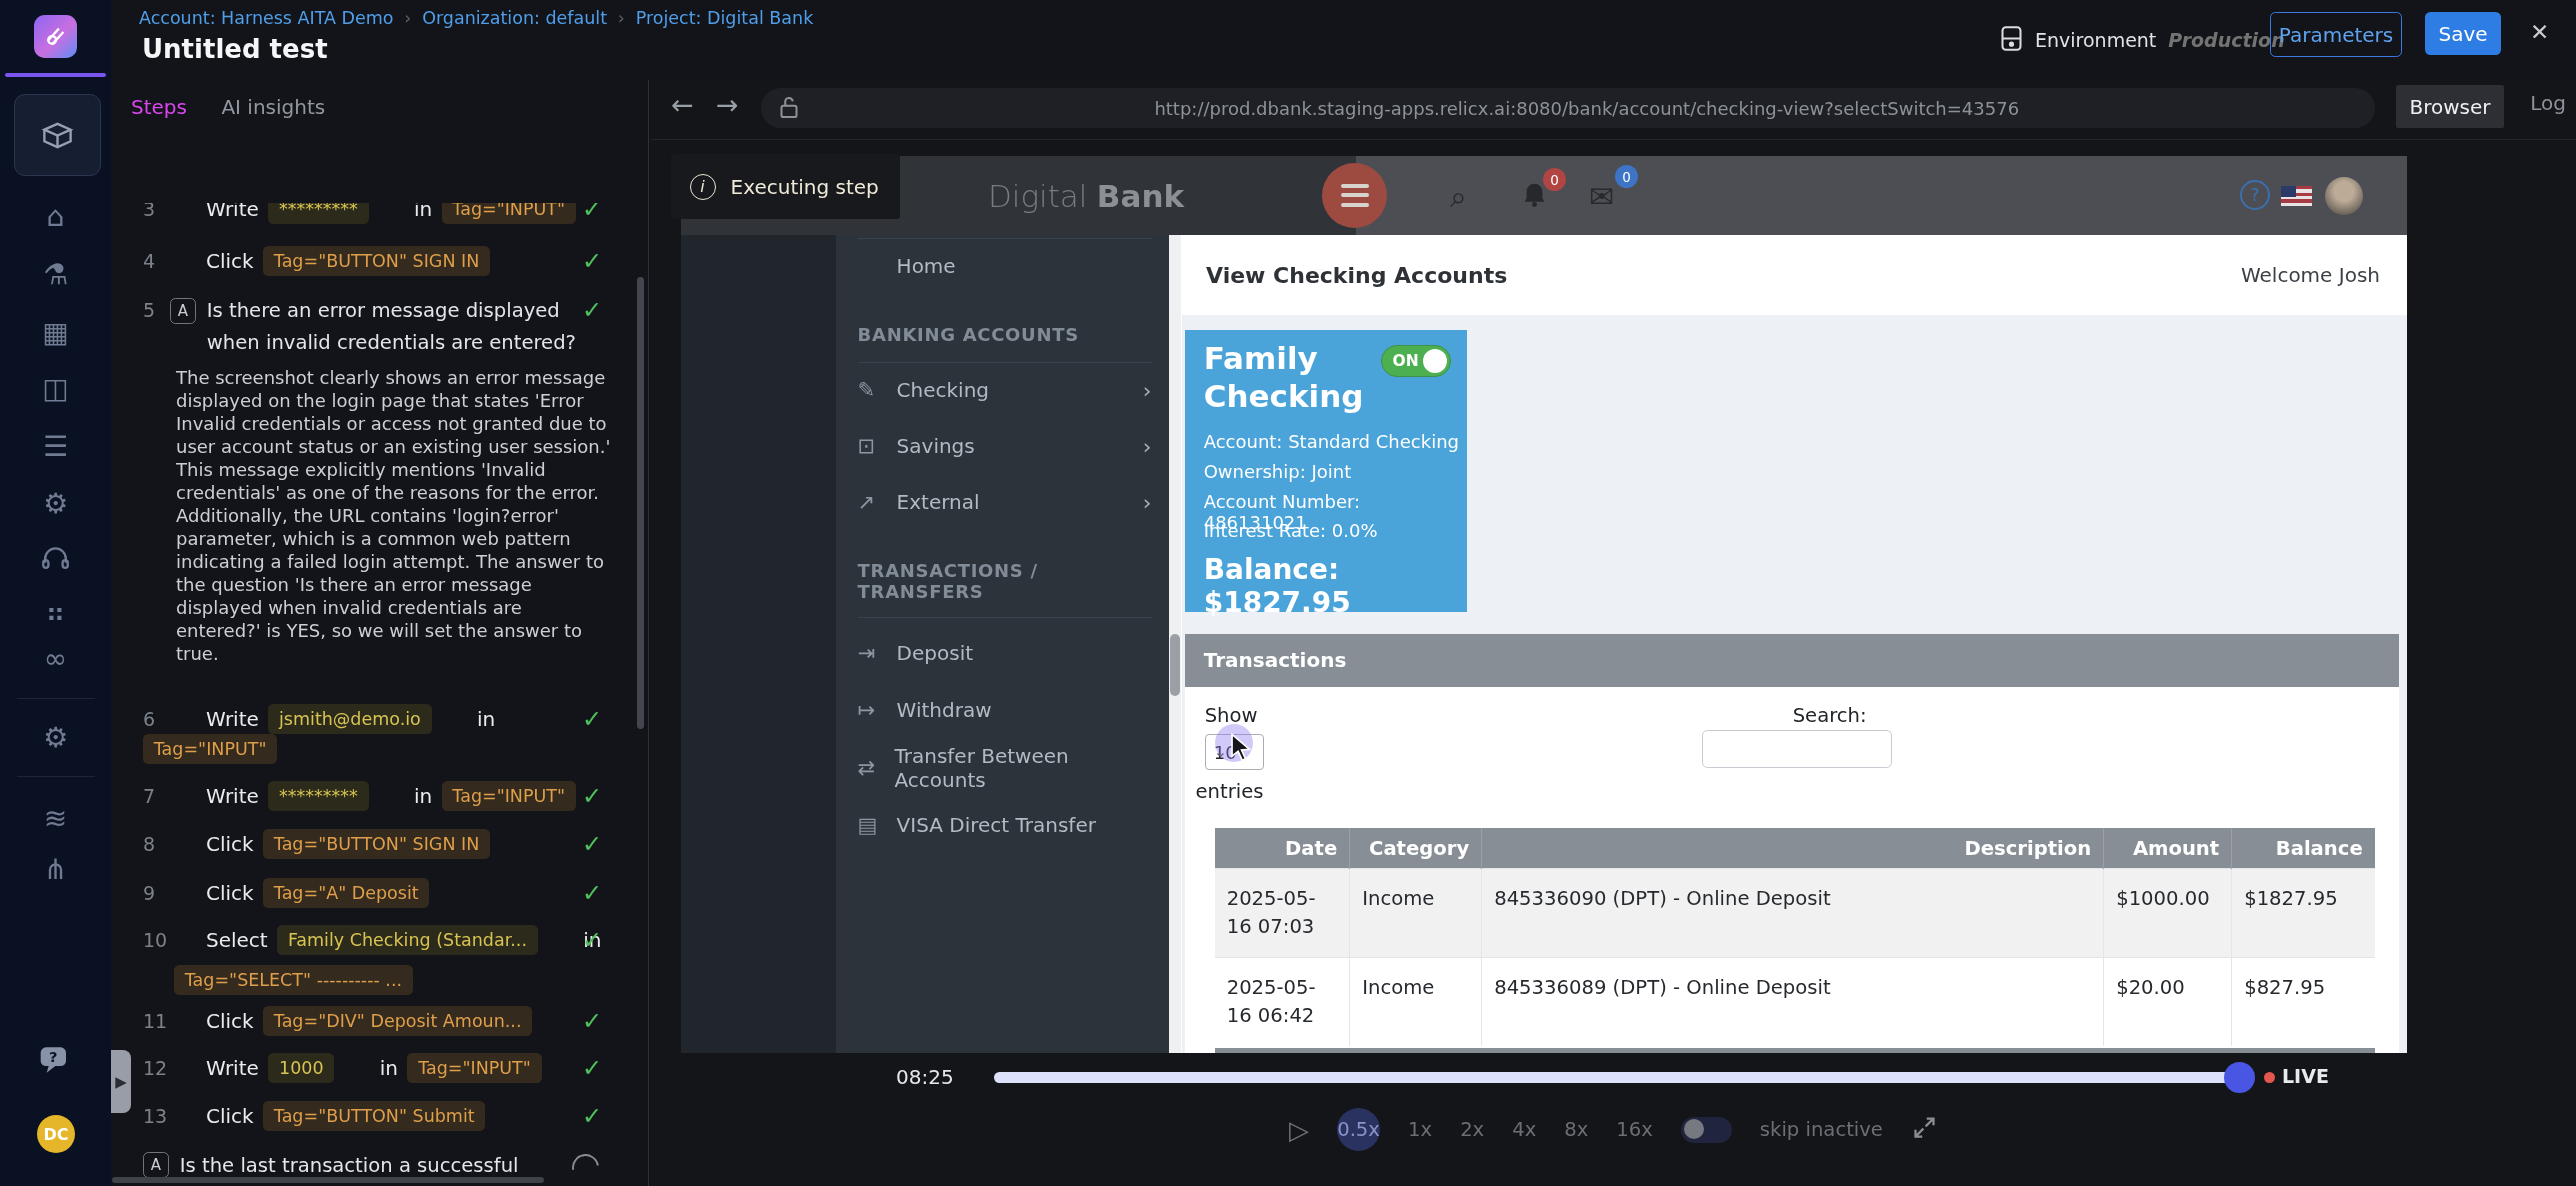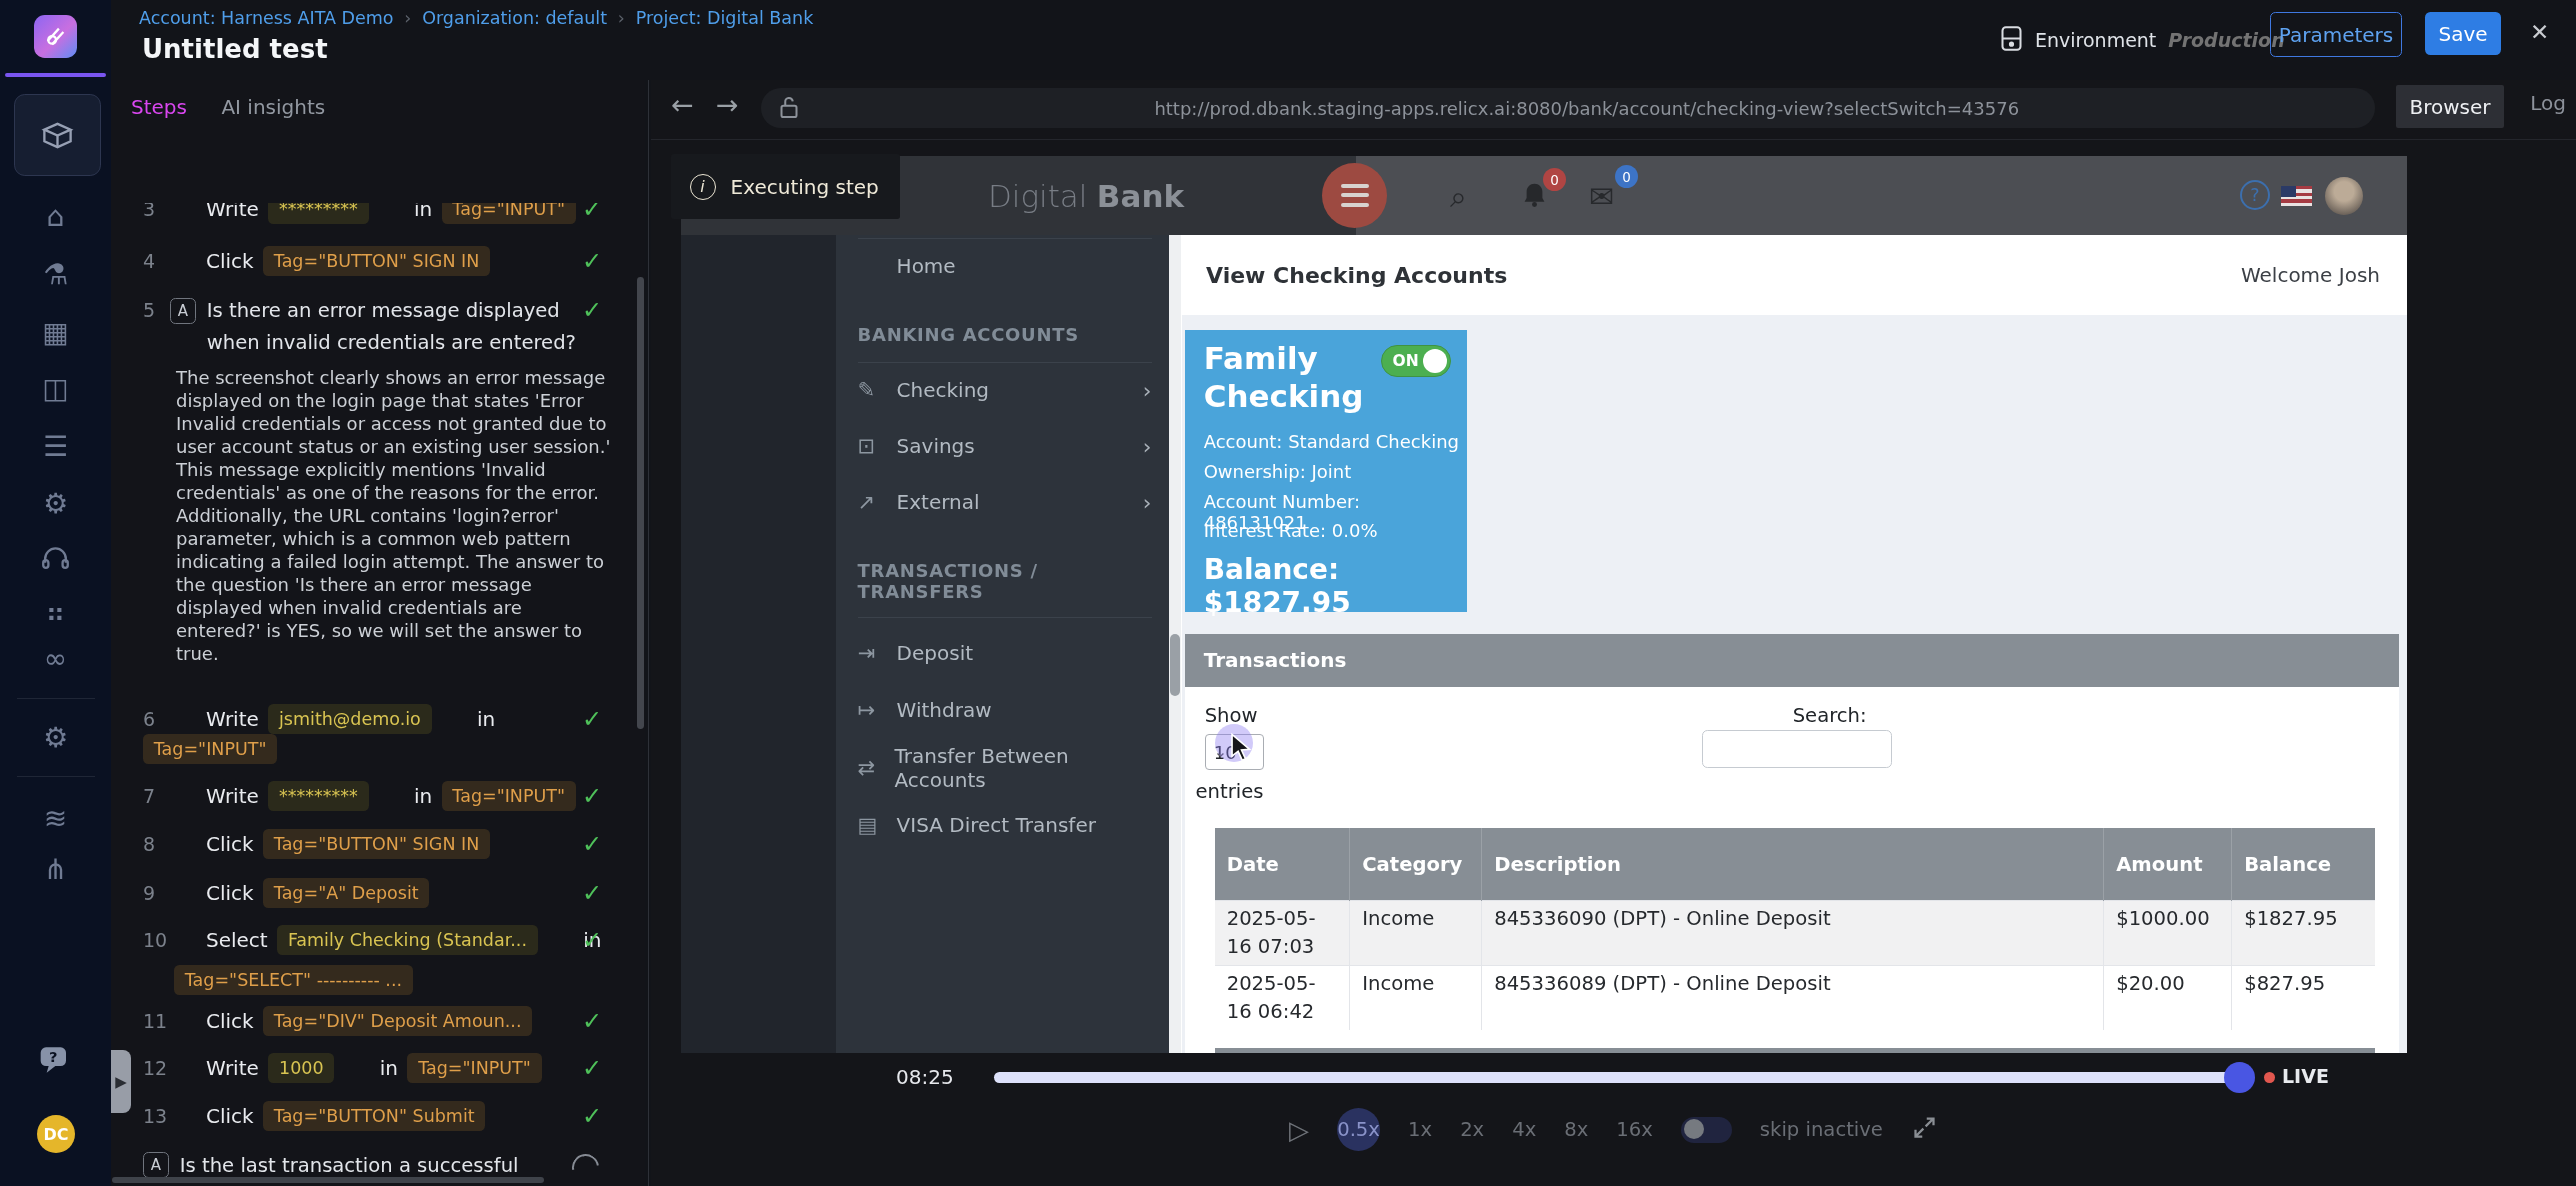--- a/index.html
+++ b/index.html
@@ -94,23 +94,23 @@
   .phead{position:absolute;left:0;top:0;width:1214px;height:53px;background:#878e95;}
   .ptitle{position:absolute;left:19px;top:0;height:52px;display:flex;align-items:center;color:#fff;font-weight:700;font-size:20px;}
   .plabel{position:absolute;font-size:19.6px;color:#212529;}
   .pselect{position:absolute;left:20px;top:100px;width:59px;height:36px;border:1.3px solid #a9adb3;border-radius:4px;background:#fff;box-sizing:border-box;font-size:18px;color:#212529;cursor:pointer;}
   .pselect span{position:absolute;left:8px;top:6.7px;}
   .pselect .car{position:absolute;right:4px;top:6.7px;font-size:16px;color:#555;}
   .halo{position:absolute;left:30px;top:90px;width:38px;height:38px;border-radius:50%;background:rgba(139,123,240,.40);}
   .cursor{position:absolute;left:43px;top:99px;z-index:5;}
   .sinput{position:absolute;left:517px;top:96px;width:190px;height:38px;border:1.3px solid #c6cbd1;border-radius:5.4px;background:#fff;box-sizing:border-box;font-size:18px;padding:0 9.4px;color:#212529;outline:none;}
   table.tx{position:absolute;left:30px;top:194px;width:1160px;border-collapse:collapse;table-layout:fixed;}
-  table.tx th{background:#878e95;color:#fff;font-size:19.6px;font-weight:700;text-align:left;height:40px;padding:16px 12px;border-left:1.3px solid #9ba1a7;}
+  table.tx th{background:#878e95;color:#fff;font-size:19.6px;font-weight:700;text-align:right;height:40px;padding:0 12px;border-left:1.3px solid #9ba1a7;}
   table.tx th:first-child{border-left:none;}
-  table.tx td{font-size:19.6px;color:#26292d;padding:4px 12px;vertical-align:top;border-left:1.3px solid #e3e5e9;border-top:1.3px solid #e3e5e9;line-height:28px;}
+  table.tx td{font-size:19.6px;color:#26292d;padding:16px 12px;vertical-align:top;border-left:1.3px solid #e3e5e9;border-top:1.3px solid #e3e5e9;line-height:28px;}
   table.tx td:first-child{border-left:none;}
   table.tx tr.odd td{background:#f1f1f2;}
   .pstrip{position:absolute;left:30px;top:414px;width:1160px;height:5.4px;background:#878e95;}
   
   .toast{position:absolute;left:19.6px;top:74px;width:229px;height:65px;background:#17191d;border-radius:2.7px;display:flex;align-items:center;z-index:20;}
   .toast .i{width:26px;height:26px;border:1.3px solid #ece6d4;border-radius:50%;color:#ece6d4;font-size:16px;display:flex;align-items:center;justify-content:center;margin:0 15px 0 19px;box-sizing:border-box;font-style:italic;}
   .toast .t{font-size:20px;color:#efe9d8;}
   
   .ptime{position:absolute;left:245px;top:985px;font-size:20px;color:#e6e8ec;}
   .ptrack{position:absolute;left:343px;top:992px;width:1240px;height:10.8px;border-radius:5.4px;background:#dde1fa;}

